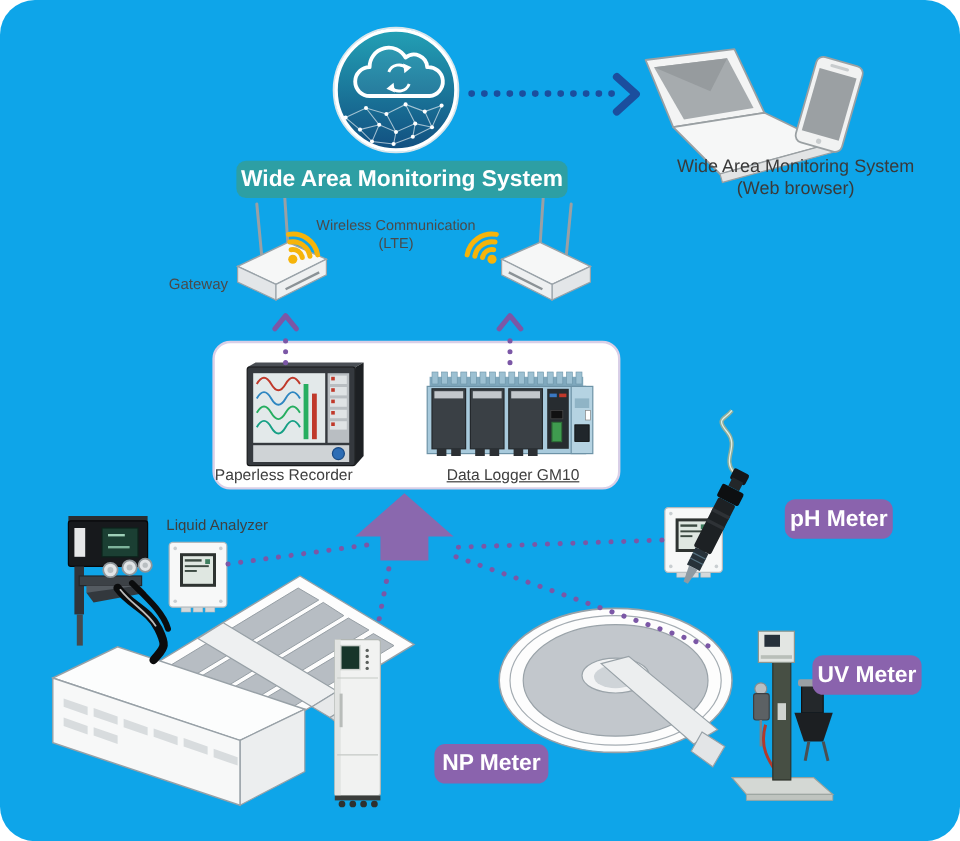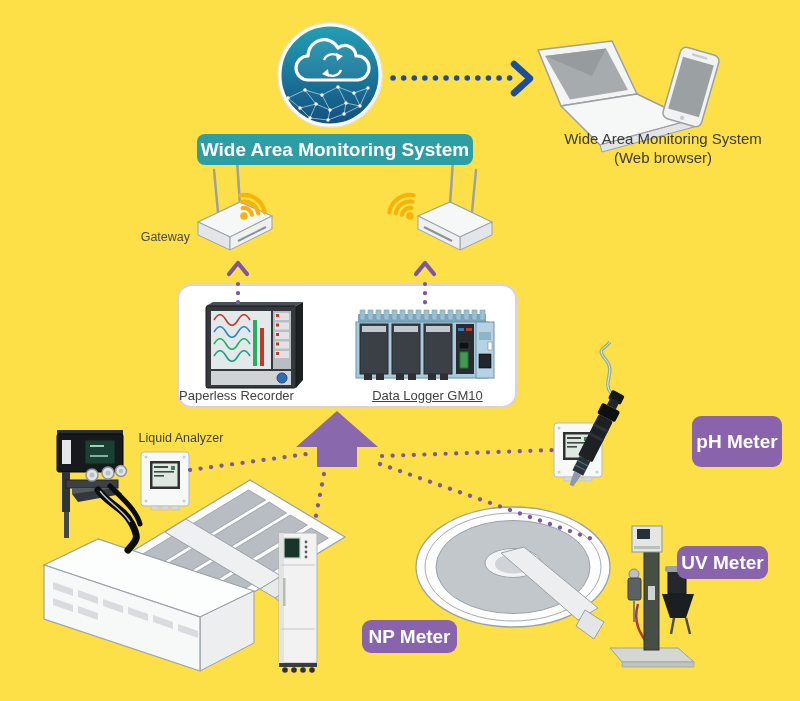--- a/index.html
+++ b/index.html
@@ -1,27 +1,27 @@
 <!DOCTYPE html>
 <html><head>
 <meta charset="utf-8">
 <style>
   html,body{margin:0;padding:0;background:#ffffff;}
-  .stage{position:relative;width:800px;height:701px;background:#fde047;overflow:hidden;
-         font-family:"Liberation Sans","DejaVu Sans",sans-serif;}
+  .stage{position:relative;width:800px;height:701px;background:#0ea5e9;overflow:hidden;
+         font-family:"Liberation Sans","DejaVu Sans",sans-serif;border-radius:29px;}
   .stage svg.layer{position:absolute;left:0;top:0;}
   .txt{position:absolute;color:#444;line-height:1.25;}
   .center{text-align:center;}
   .banner{position:absolute;left:197px;top:134px;width:276px;height:31px;
           background:#2D9FA4;border-radius:8px;display:flex;align-items:center;justify-content:center;
           color:#fff;font-size:19px;font-weight:bold;white-space:nowrap;}
   .badge{position:absolute;background:#8A63AD;border-radius:9px;color:#fff;
          display:flex;align-items:center;justify-content:center;font-size:19px;font-weight:600;white-space:nowrap;}
   .badge-turbidimeter{left:33px;top:393px;width:123px;height:33px;}
-  .badge-ph{left:692px;top:416px;width:90px;height:51px;}
+  .badge-ph{left:654px;top:416px;width:90px;height:33px;}
   .badge-uv{left:677px;top:546px;width:91px;height:33px;}
   .badge-np{left:318px;top:620px;width:95px;height:33px;margin-left:44px;}
   .web-text{left:523px;top:130px;width:280px;font-size:15px;color:#3a3a3a;}
   .wireless-text{left:255px;top:181px;width:150px;font-size:12px;color:#4a4a4a;}
   .gateway-text{left:112px;top:230px;width:78px;font-size:12.5px;color:#4a4a4a;}
   .device-label{font-size:13px;color:#3f3f3f;text-align:center;}
   .lbl-recorder{left:169px;top:388px;width:135px;}
   .lbl-logger{left:360px;top:388px;width:135px;text-decoration:underline;}
   .lbl-liquid{left:122px;top:431px;width:90px;font-size:12.5px;margin-left:14px;}
 </style>
@@ -341,20 +341,24 @@
   </g>
 </svg>
 
 <div class="banner">Wide Area Monitoring System</div>
 
 <div class="txt web-text center">
   <div>Wide Area Monitoring System</div>
   <div>(Web browser)</div>
 </div>
 
+<div class="txt wireless-text center">
+  <div>Wireless Communication</div>
+  <div>(LTE)</div>
+</div>
 
 <div class="txt gateway-text" style="text-align:right;">Gateway</div>
 
 <div class="txt device-label lbl-recorder center">Paperless Recorder</div>
 <div class="txt device-label lbl-logger center">Data Logger GM10</div>
 <div class="txt device-label lbl-liquid center">Liquid Analyzer</div>
 
 <div class="badge badge-ph">pH Meter</div>
 <div class="badge badge-uv">UV Meter</div>
 <div class="badge badge-np">NP Meter</div>

